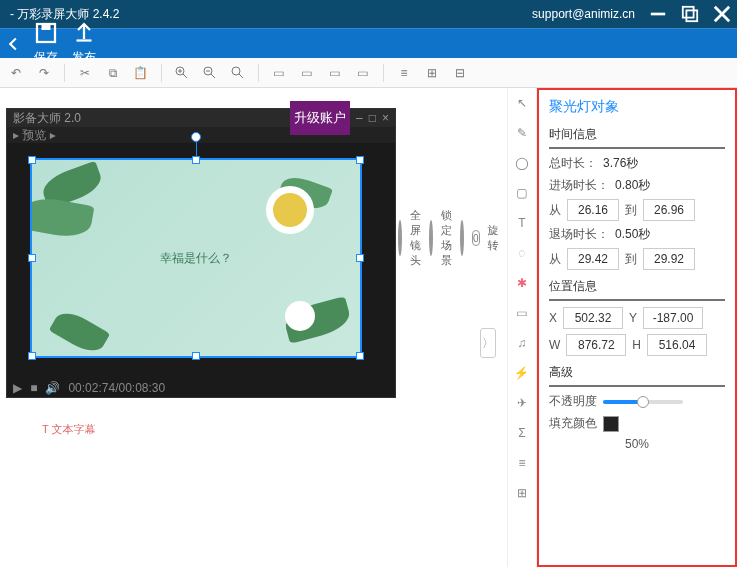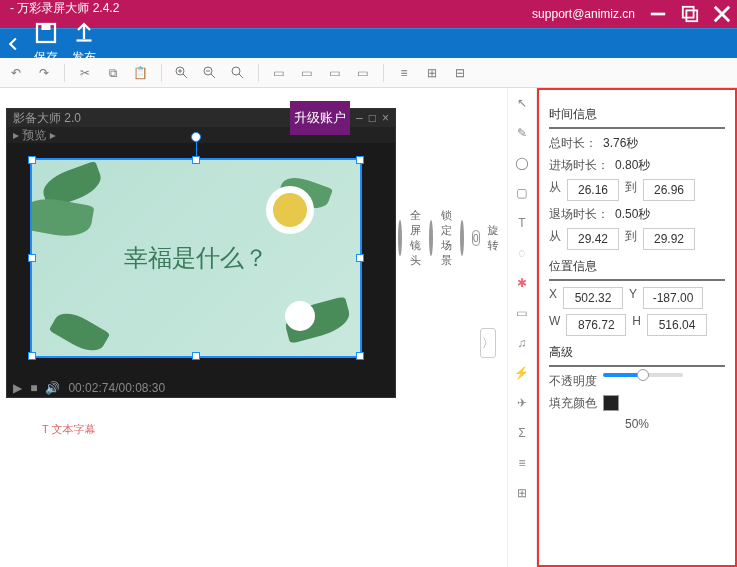--- a/index.html
+++ b/index.html
@@ -1,52 +1,52 @@
 <!DOCTYPE html>
 <html><head>
 <meta charset="utf-8">
 <style>
 *{margin:0;padding:0;box-sizing:border-box;font-family:"Microsoft YaHei",Arial,sans-serif;font-size:12px;}
 body{width:737px;height:567px;background:#fff;overflow:hidden;position:relative;}
-.titlebar{height:28px;background:#be185d;color:#fff;display:flex;padding:0 6px;}
+.titlebar{height:28px;background:#0c4a6e;color:#fff;display:flex;align-items:center;padding:0 6px;}
 .titlebar .title{flex:1;padding-left:4px;}
 .titlebar .right{display:flex;align-items:center;gap:14px;}
 .titlebar .winbtn{width:18px;height:18px;display:flex;align-items:center;justify-content:center;cursor:pointer;}
 .menubar{height:30px;background:#0e73c9;color:#fff;display:flex;align-items:center;padding:0 6px;gap:14px;border-top:1px solid rgba(255,255,255,0.15);}
 .menuitem{display:flex;align-items:center;gap:4px;cursor:pointer;flex-direction:column;}
 .toolbar{height:30px;background:#fafafa;border-bottom:1px solid #ddd;display:flex;align-items:center;padding:0 8px;gap:12px;}
 .tbicon{width:16px;height:16px;display:flex;align-items:center;justify-content:center;color:#777;cursor:pointer;}
 .tbsep{width:1px;height:18px;background:#ddd;}
 .workspace{position:absolute;top:88px;left:0;right:0;bottom:0;display:flex;}
 .canvas-area{flex:1;background:#fff;position:relative;overflow:hidden;}
 .dark-window{position:absolute;top:20px;left:6px;width:390px;height:290px;background:#1a1a1a;border:1px solid #333;}
 .dw-title{height:18px;background:#2a2a2a;color:#999;font-size:10px;display:flex;align-items:center;padding:0 6px;justify-content:space-between;}
 .dw-sub{height:16px;background:#222;color:#888;font-size:10px;display:flex;align-items:center;padding:0 6px;}
 .sel-box{position:absolute;top:70px;left:30px;width:332px;height:200px;border:2px solid #1a8cff;}
 .sel-handle{position:absolute;width:8px;height:8px;background:#fff;border:1px solid #1a8cff;}
 .sel-rot{position:absolute;width:10px;height:10px;border-radius:50%;background:#fff;border:1px solid #1a8cff;top:-28px;left:50%;margin-left:-5px;}
 .sel-rot-line{position:absolute;width:1px;height:18px;background:#1a8cff;top:-18px;left:50%;}
 .artwork{position:absolute;top:72px;left:32px;width:328px;height:196px;background:linear-gradient(135deg,#b8e0d4,#c9e8dd);overflow:hidden;}
 .leaf{position:absolute;background:#4a8b5a;border-radius:50% 10% 50% 10%;}
 .flower{position:absolute;background:#fff;border-radius:50%;}
-.center-text{position:absolute;top:50%;left:50%;transform:translate(-50%,-50%);color:#3a7a5a;font-size:24px;font-family:cursive;}
+.center-text{position:absolute;top:50%;left:50%;transform:translate(-50%,-50%);color:#3a7a5a;font-size:12px;font-family:cursive;}
 .bottom-bar{position:absolute;bottom:0;left:0;right:0;height:18px;background:#1a1a1a;color:#888;font-size:9px;display:flex;align-items:center;padding:0 6px;gap:8px;}
 .txt-link{position:absolute;top:334px;left:42px;color:#d66;font-size:11px;}
 .floating-controls{position:absolute;top:120px;left:398px;width:70px;display:flex;flex-direction:row;align-items:center;gap:8px;color:#555;}
 .fc-circle{width:36px;height:36px;border:2px solid #999;border-radius:50%;display:flex;align-items:center;justify-content:center;color:#777;cursor:pointer;font-size:14px;}
 .fc-label{font-size:11px;color:#666;}
 .fc-pill{width:30px;height:16px;border:1px solid #999;border-radius:8px;display:flex;align-items:center;justify-content:center;font-size:10px;color:#777;}
 .side-toggle{position:absolute;top:240px;left:480px;width:16px;height:30px;border:1px solid #ccc;border-radius:3px;display:flex;align-items:center;justify-content:center;color:#888;cursor:pointer;background:#fff;}
 .icon-col{width:30px;background:#fff;border-left:1px solid #eee;border-right:1px solid #eee;display:flex;flex-direction:column;align-items:center;padding-top:6px;gap:12px;}
 .icon-col .ic{width:18px;height:18px;color:#888;cursor:pointer;display:flex;align-items:center;justify-content:center;}
 .icon-col .ic.active{color:#e67;}
 .panel{width:200px;background:#fff;border:2px solid #e33;padding:8px 10px;overflow-y:auto;}
 .panel-title{color:#1a8cff;font-size:14px;margin-bottom:10px;}
 .section-title{font-size:12px;color:#333;margin:8px 0 6px;border-bottom:2px solid #737373;padding-bottom:4px;cursor:pointer;}
-.row{display:flex;gap:6px;margin:5px 0;color:#555;}
+.row{display:flex;align-items:center;gap:6px;margin:5px 0;color:#555;}
 .row label{flex-shrink:0;}
 .row .val{color:#333;}
 .inp{width:52px;height:22px;border:1px solid #ccc;text-align:center;color:#333;background:#fff;}
 .inp.wide{width:60px;}
 .swatch{width:16px;height:16px;background:#222;border:1px solid #999;display:inline-block;}
 .slider-track{width:80px;height:4px;background:#ddd;position:relative;border-radius:2px;}
 .slider-fill{position:absolute;height:4px;background:#1a8cff;border-radius:2px;}
 .slider-thumb{position:absolute;width:12px;height:12px;background:#fff;border:1px solid #999;border-radius:50%;top:-4px;}
 .pct{text-align:center;color:#555;margin-top:4px;}
 svg{width:100%;height:100%;}
@@ -231,20 +231,21 @@
     <div class="ic">▭</div>
     <div class="ic">♫</div>
     <div class="ic">⚡</div>
     <div class="ic">✈</div>
     <div class="ic">Σ</div>
     <div class="ic">≡</div>
     <div class="ic">⊞</div>
   </div>
 
   <div class="panel">
+    <div class="panel-title">聚光灯对象</div>
 
     <div class="section-title">时间信息</div>
     <div class="row">
         <label>总时长：</label>
         <span class="val">3.76秒</span>
       </div>
     <div class="row">
         <label>进场时长：</label>
         <span class="val">0.80秒</span>
       </div>

